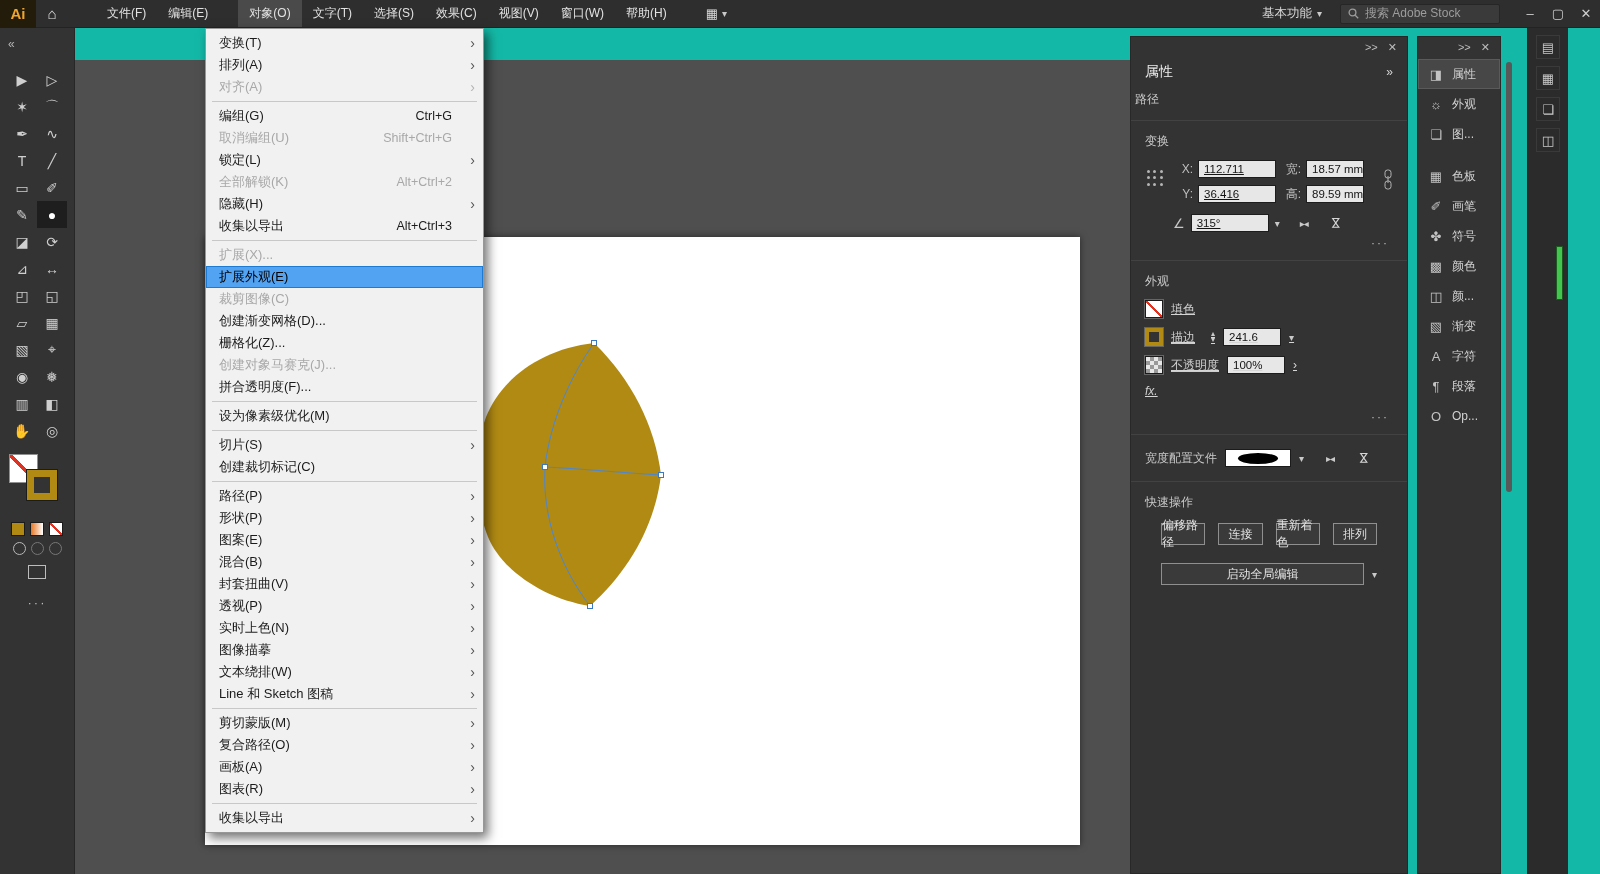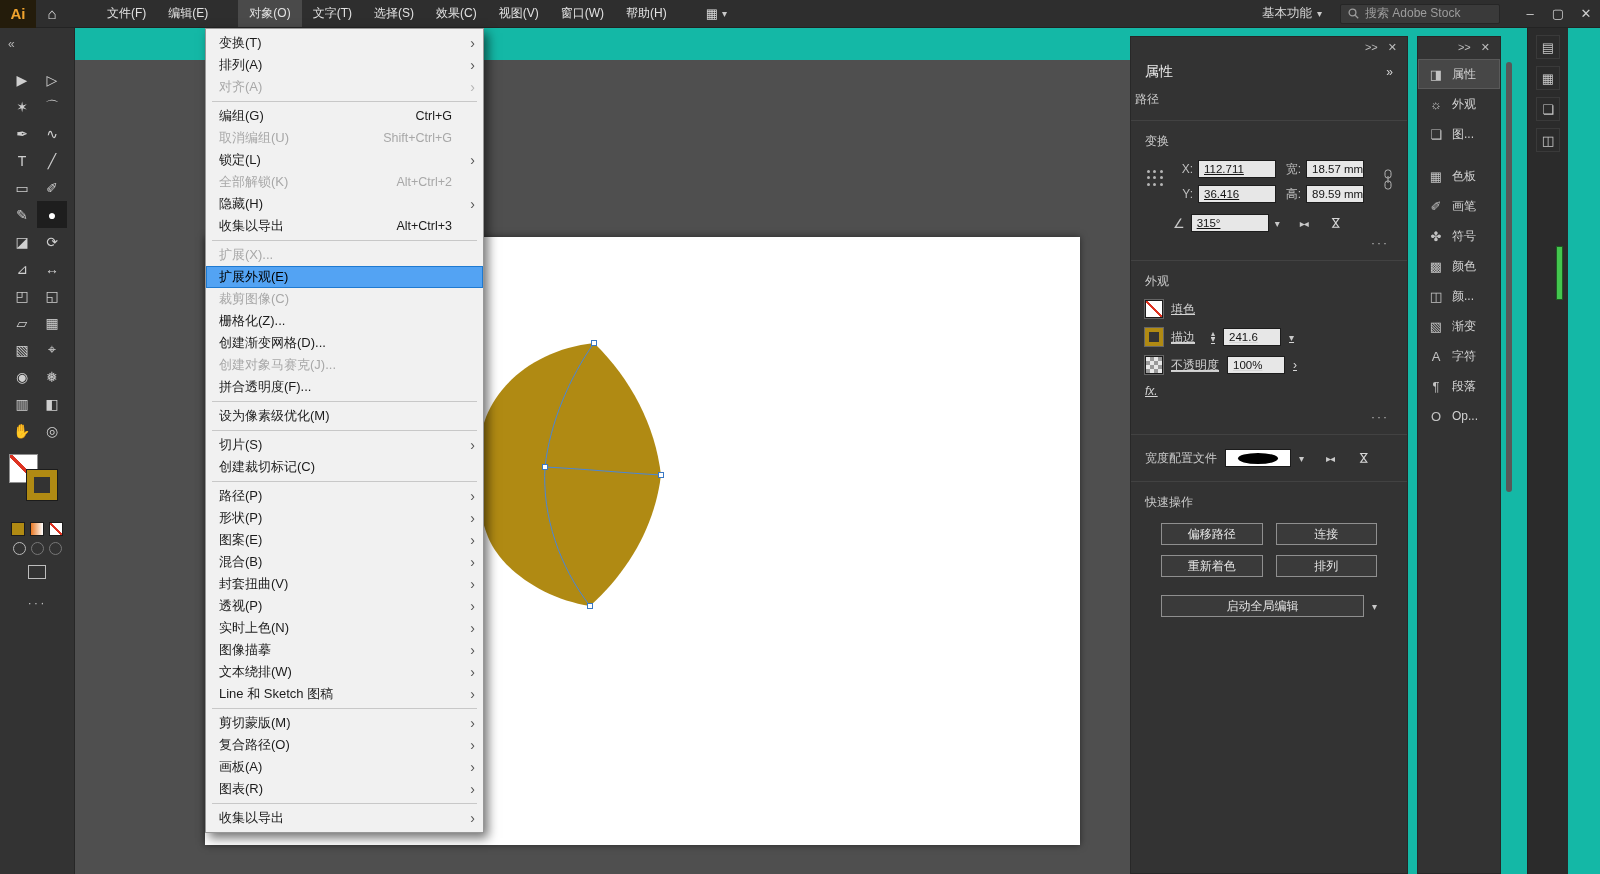--- a/index.html
+++ b/index.html
@@ -93,21 +93,21 @@
     linear-gradient(45deg,#9a9a9a 25%,#e8e8e8 25%,#e8e8e8 75%,#9a9a9a 75%);
     background-size:8px 8px;background-position:0 0,4px 4px;}
   .ap-lbl{color:#cfcfcf;}
   .linklike{text-decoration:underline;text-underline-offset:2px;}
   .stepper{display:inline-flex;flex-direction:column;line-height:6px;font-size:8px;color:#c9c9c9;margin-left:8px;}
   .fx-txt{color:#cfcfcf;font-style:italic;}
   .wp-row{display:flex;align-items:center;gap:8px;padding:10px 14px;}
   .wp-lbl{color:#c9c9c9;}
   .wp-drop{display:flex;align-items:center;gap:5px;background:#fff;border:1px solid #1b1b1b;width:66px;height:18px;justify-content:center;}
   .wp-ellipse{width:40px;height:11px;background:#000;border-radius:50%;}
-  .qa-grid{display:grid;grid-template-columns:1fr 1fr;gap:10px 13px;padding:2px 16px 8px;}
+  .qa-grid{display:grid;grid-template-columns:1fr 1fr 1fr 1fr;gap:10px 13px;padding:2px 16px 8px;}
   .qa-btn{border:1px solid #8f8f8f;background:#3a3a3a;color:#e4e4e4;height:22px;display:flex;align-items:center;justify-content:center;font-size:12px;}
   .qa-wide-row{display:flex;align-items:center;gap:8px;padding:10px 16px 0;}
   .qa-wide-row .qa-btn{flex:1;}
 
   
   #tabstrip-dock{position:absolute;left:1417px;top:36px;width:84px;height:838px;background:#333;border:1px solid #282828;z-index:30;}
   #panel-tab-list{padding-top:2px;}
   .ptab{display:flex;align-items:center;height:30px;padding-left:10px;gap:8px;color:#d2d2d2;font-size:12px;}
   .ptab.active{background:#474747;outline:1px solid #5a5a5a;outline-offset:-1px;}
   .ptab .pticon{width:16px;text-align:center;color:#c3c3c3;font-size:13px;}
@@ -284,26 +284,26 @@
         <span class="lbl">扩展外观(E)</span>
         <span class="sc"></span>
         <span class="arrow"></span>
       </div>
       <div class="m-row disabled">
         <span class="lbl">裁剪图像(C)</span>
         <span class="sc"></span>
         <span class="arrow"></span>
       </div>
       <div class="m-row">
+        <span class="lbl">创建渐变网格(D)...</span>
+        <span class="sc"></span>
+        <span class="arrow"></span>
+      </div>
+      <div class="m-row">
         <span class="lbl">栅格化(Z)...</span>
-        <span class="sc"></span>
-        <span class="arrow"></span>
-      </div>
-      <div class="m-row">
-        <span class="lbl">创建渐变网格(D)...</span>
         <span class="sc"></span>
         <span class="arrow"></span>
       </div>
       <div class="m-row disabled">
         <span class="lbl">创建对象马赛克(J)...</span>
         <span class="sc"></span>
         <span class="arrow"></span>
       </div>
       <div class="m-row">
         <span class="lbl">拼合透明度(F)...</span>

